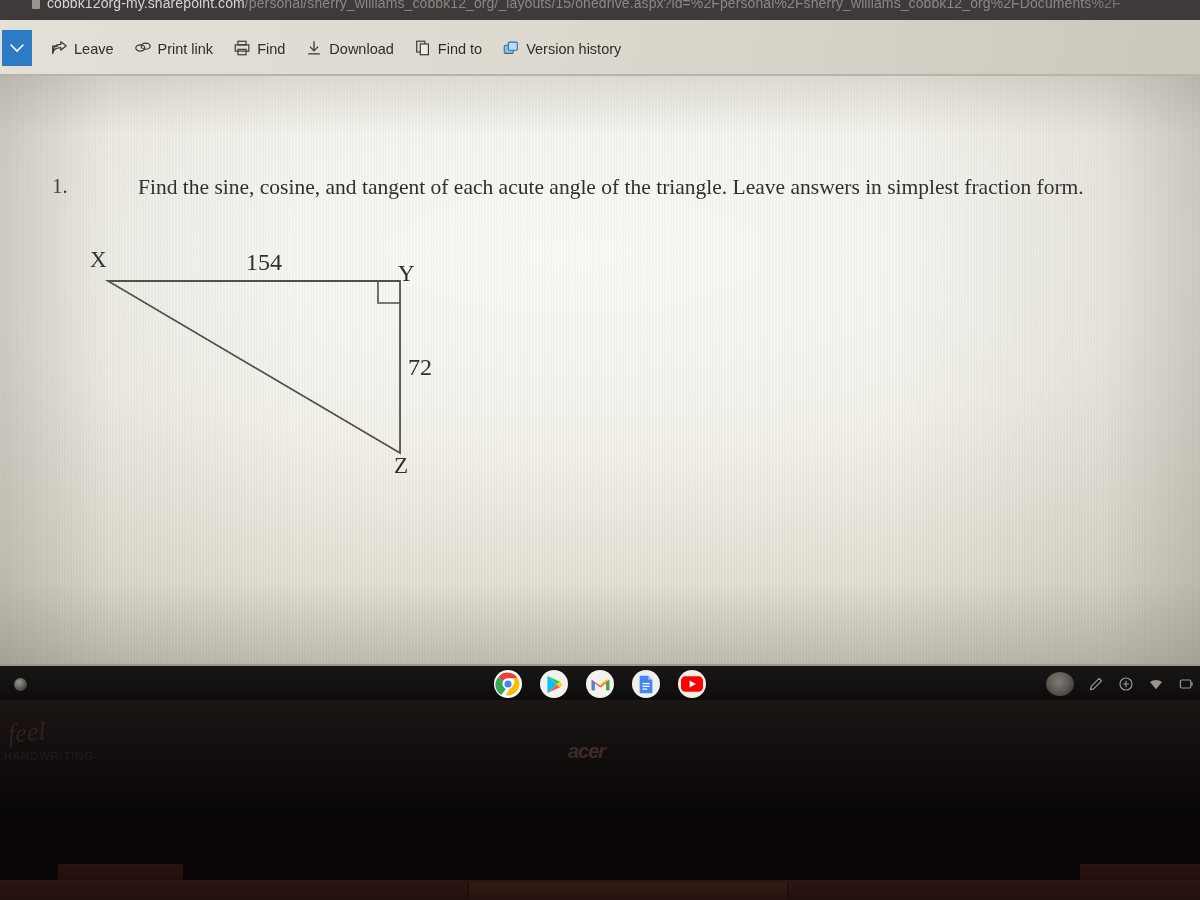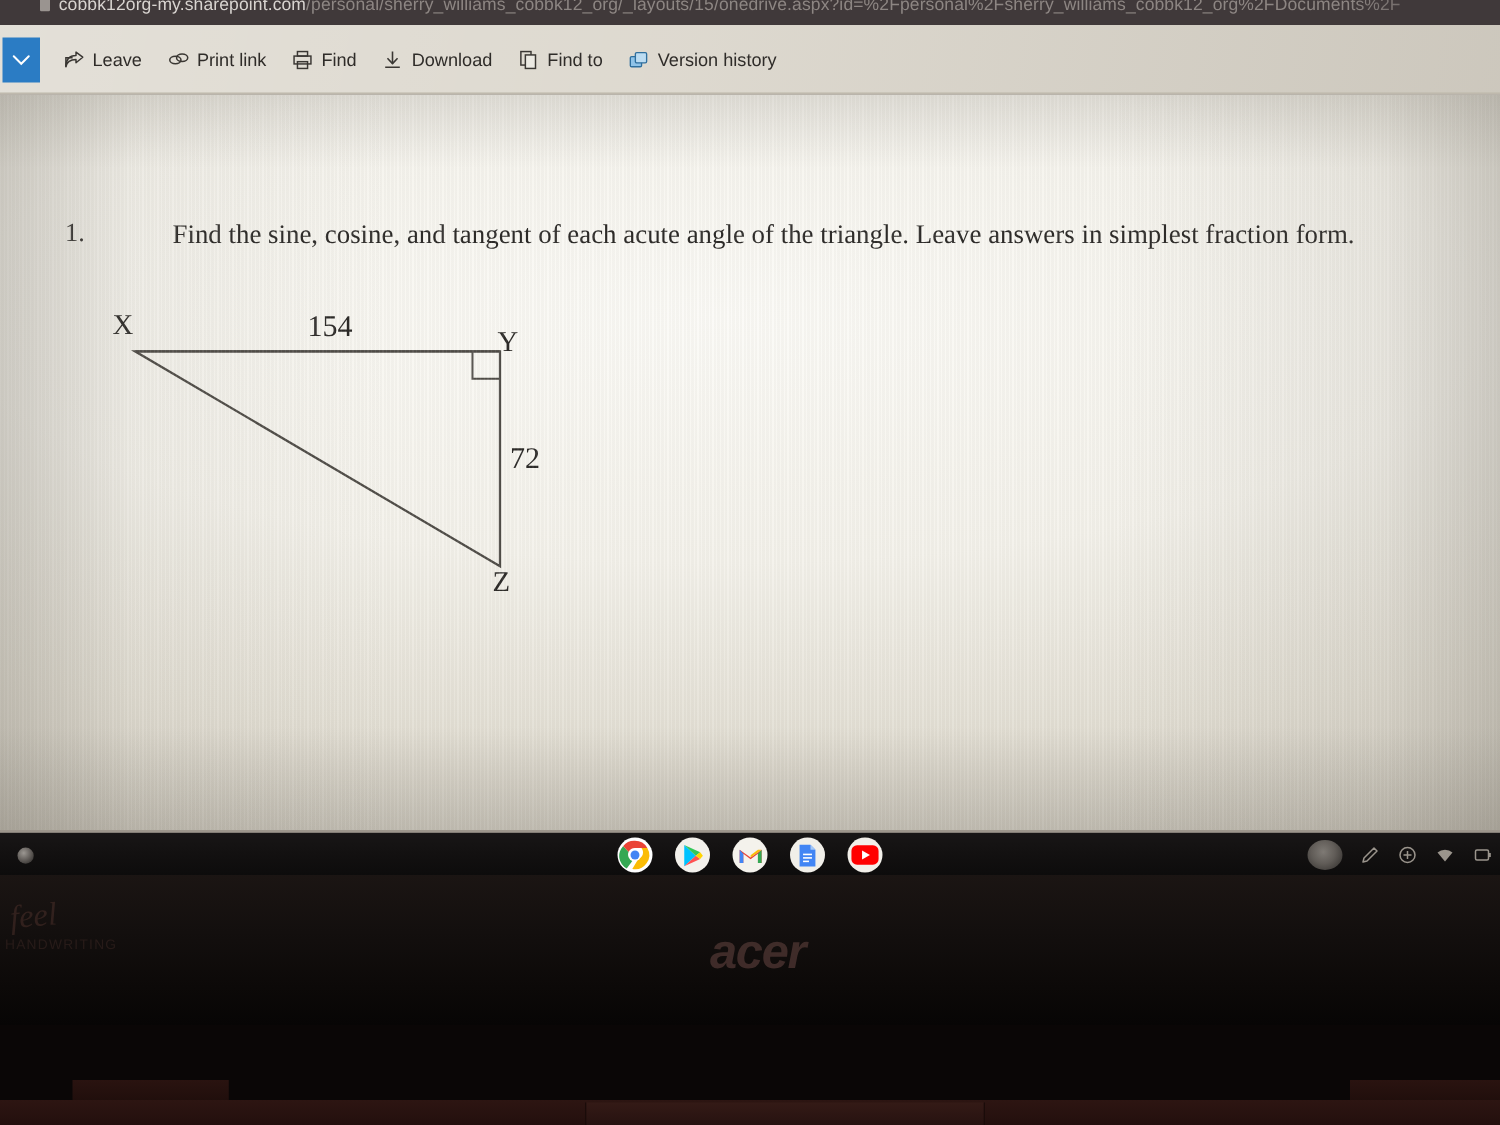--- a/index.html
+++ b/index.html
@@ -172,21 +172,21 @@
   .sys-ico { width: 16px; height: 16px; display: block; opacity: .82; }
 
   
   #bezel {
     position: absolute; left: 0; top: 700px; width: 1200px; height: 120px;
     background: linear-gradient(to bottom, #1b1513 0%, #130f0e 38%, #0c0908 75%, #070505 100%);
   }
   #acer-logo {
     position: absolute; left: 568px; top: 40px;
     font-family: "Liberation Sans", sans-serif;
-    font-size: 39px; font-style: italic; font-weight: 700;
+    font-size: 20px; font-style: italic; font-weight: 700;
     letter-spacing: -1px;
     color: #4a3330; opacity: .82;
   }
   #bezel-scrawl {
     position: absolute; left: 8px; top: 18px;
     font-family: "Liberation Serif", serif;
     font-size: 26px; font-style: italic;
     color: #5d3a33; opacity: .40;
     transform: rotate(-5deg);
   }

